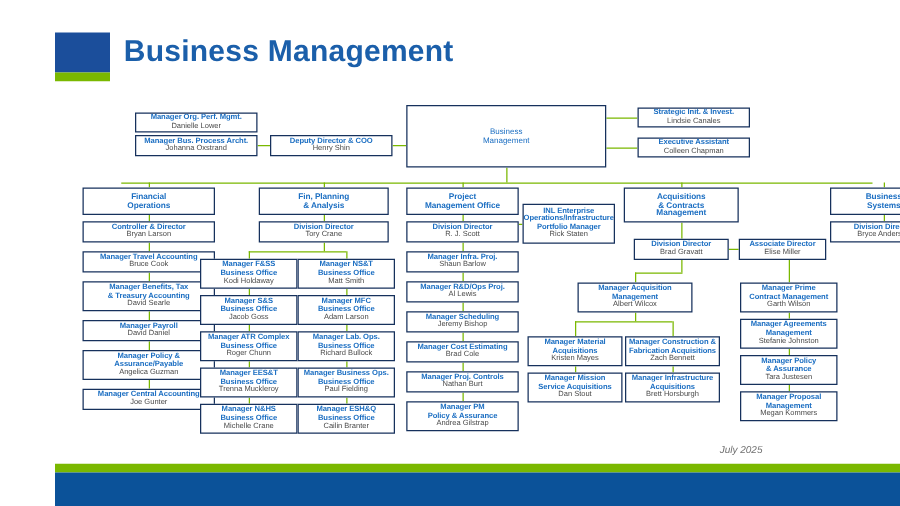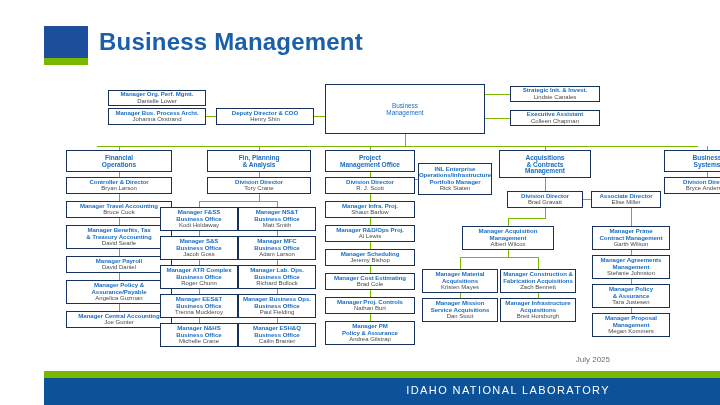--- a/index.html
+++ b/index.html
@@ -22,21 +22,21 @@
 
   
   .ftr-green{position:absolute;left:0;top:371px;width:720px;height:7px;background:#7ab800;}
   .ftr-blue{position:absolute;left:0;top:378px;width:720px;height:27px;background:#0b5299;}
   .ftr-text{
     position:absolute;right:14px;top:384px;
     color:#ffffff;font-size:11px;letter-spacing:1.4px;font-weight:400;
   }
   .date-text{
     position:absolute;right:14px;top:355px;
-    color:#6f6f6f;font-size:8px;
+    color:#6f6f6f;font-size:8px;font-style:italic;
   }
 
   
   .ln{position:absolute;background:#7ab800;}
 
   
   .box{
     position:absolute;box-sizing:border-box;
     border:1px solid #16315c;background:#ffffff;
     display:flex;flex-direction:column;align-items:center;justify-content:center;
@@ -320,14 +320,13 @@
       </div>
       <div class="box" style="left: 620px; top: 177px; width: 86px; height: 17px;">
         <div class="t">Division Director</div>
         <div class="n">Bryce Anderson</div>
       </div>
     </div>
 
   <div class="date-text">July 2025</div>
   <div class="ftr-green"></div>
   <div class="ftr-blue"></div>
-  <div class="ftr-text">IDAHO NATIONAL LABORATORY</div>
 </div>
 
 </body></html>

